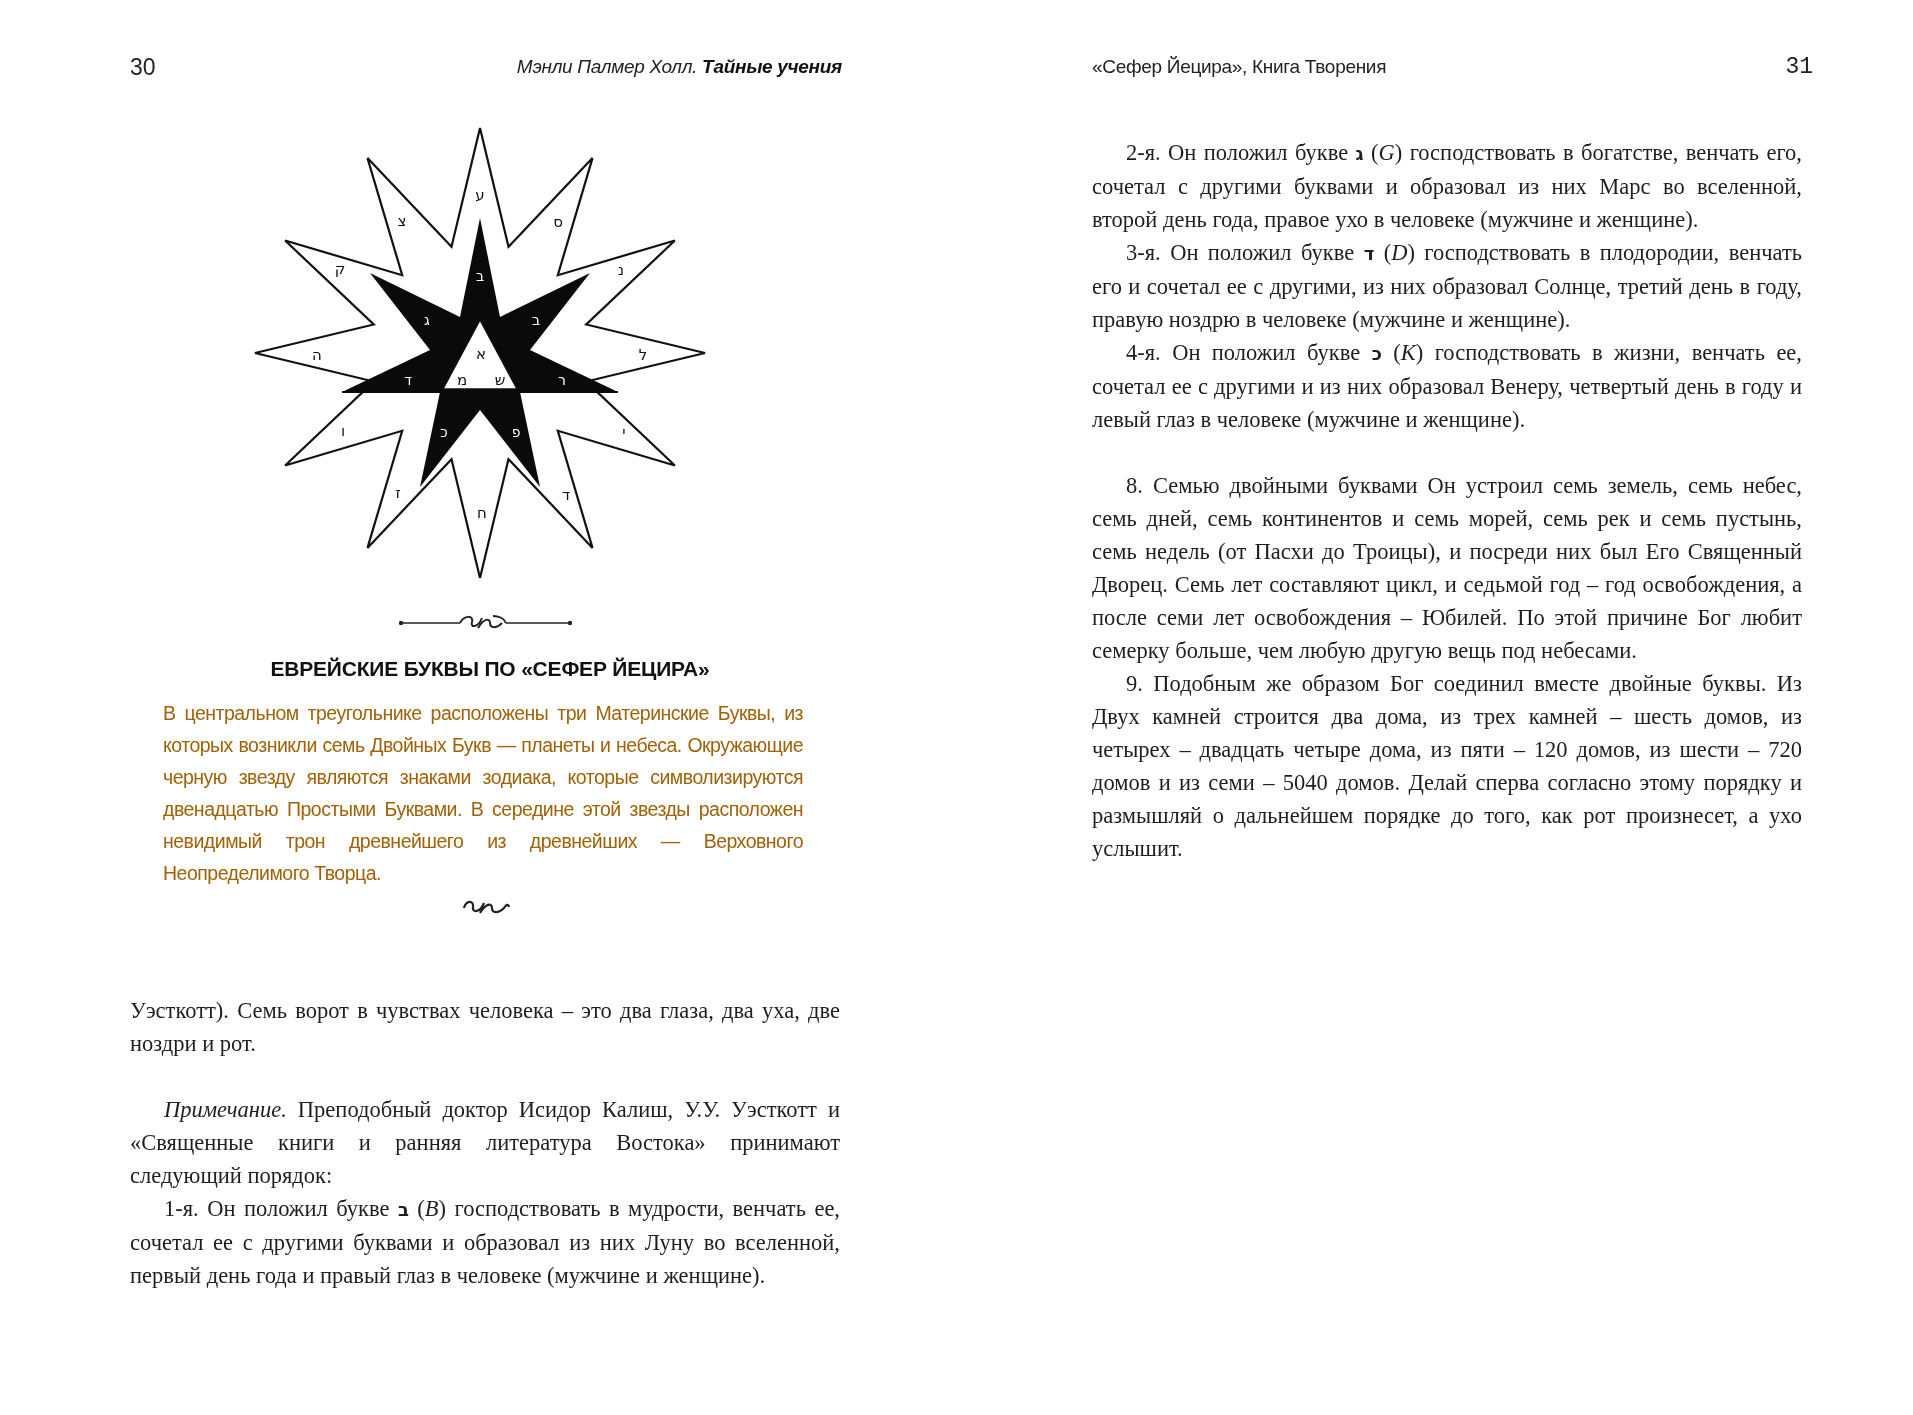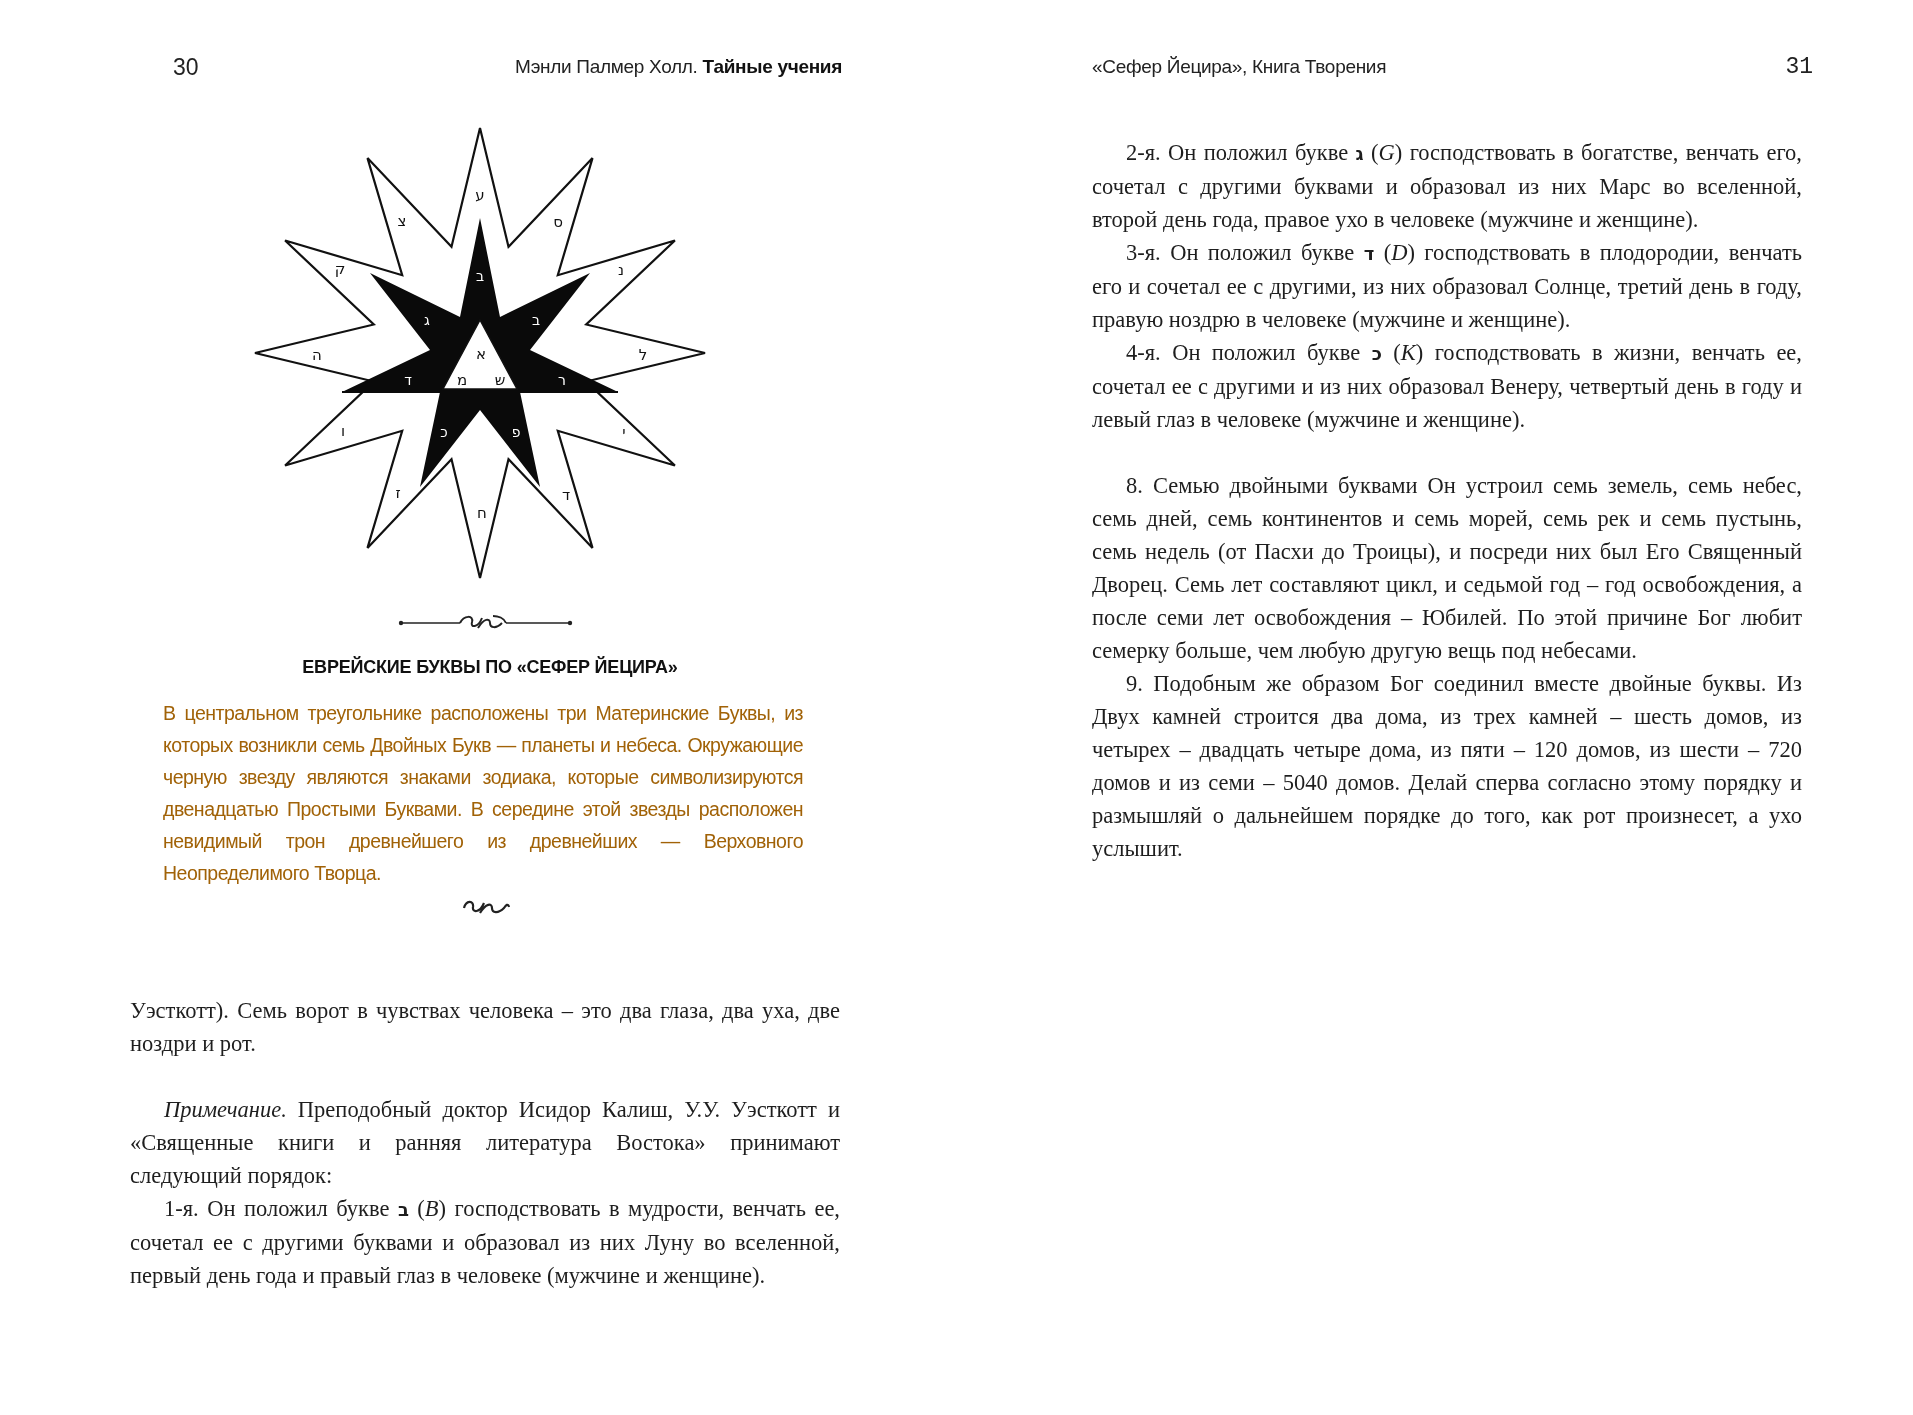--- a/index.html
+++ b/index.html
@@ -4,37 +4,37 @@
 <style>
   html, body { margin:0; padding:0; background:#ffffff; }
   body { width:1913px; height:1415px; position:relative; overflow:hidden; color:#1a1a1a; }
   .page { position:absolute; top:0; height:1415px; }
   .left { left:0; width:956px; }
   .right { left:956px; width:957px; }
   .run-head { position:absolute; top:56px; font-family:"Liberation Sans", sans-serif; font-size:19px; color:#222; letter-spacing:-0.3px; }
   .pnum { position:absolute; top:54px; font-family:"Liberation Sans", sans-serif; font-size:23px; color:#222; }
   .run-head b { font-weight:bold; color:#111; }
   .figure { position:absolute; left:250px; top:120px; width:480px; height:480px; }
-  .cap-title { position:absolute; left:150px; width:680px; top:657px; text-align:center; font-family:"Liberation Sans", sans-serif; font-weight:bold; font-size:18px; letter-spacing:-0.2px; color:#111; }
+  .cap-title { position:absolute; left:150px; width:680px; top:657px; text-align:center; font-family:"Liberation Sans", sans-serif; font-weight:bold; font-size:21px; letter-spacing:-0.2px; color:#111; }
   .caption { position:absolute; left:163px; width:640px; top:697px; font-family:"Liberation Sans", sans-serif; font-size:19.5px; line-height:32px; text-align:justify; color:#a16207; letter-spacing:-0.5px; }
   .body { font-family:"Liberation Serif", serif; font-size:22.5px; line-height:33px; color:#1e1e1e; text-align:justify;margin-top:12px; }
   .body p { margin:0; text-indent:0; }
   .body p.ind { text-indent:34px; }
   .body .gap { height:33px; }
   .lbody { position:absolute; left:130px; width:710px; top:982px; }
   .rbody { position:absolute; left:1092px; width:710px; top:124px; }
   .heb { font-family:"DejaVu Sans", sans-serif; font-size:18px; font-weight:bold; }
   i { font-style:italic; }
 </style>
 </head>
 <body>
 
 <div class="page left">
-  <div class="pnum" style="left:130px;margin-left:43px;">30</div>
-  <div class="run-head" style="right:114px;">
+  <div class="pnum" style="left:130px;">30</div>
+  <div class="run-head" style="right:114px;font-style:italic;">
     <span>Мэнли Палмер Холл.</span>
     <b>Тайные учения</b>
   </div>
 
   <svg class="figure" viewBox="250 120 480 480" xmlns="http://www.w3.org/2000/svg">
 
     <polygon fill="#ffffff" stroke="#111" stroke-width="2.2" stroke-linejoin="miter" points="480,128 508.5,246.8 592.5,158.1 557.8,275.2 674.9,240.5 586.2,324.5 705,353 586.2,381.5 674.9,465.5 557.8,430.8 592.5,547.9 508.5,459.2 480,578 451.5,459.2 367.5,547.9 402.2,430.8 285.1,465.5 373.8,381.5 255,353 373.8,324.5 285.1,240.5 402.2,275.2 367.5,158.1 451.5,246.8"></polygon>
 
     <polygon fill="#0a0a0a" points="480,218 500,317 590,273 530,350 618,392 520,392 540,487 480,410 420,487 440,392 342,392 430,350 370,273 460,317"></polygon>
 

